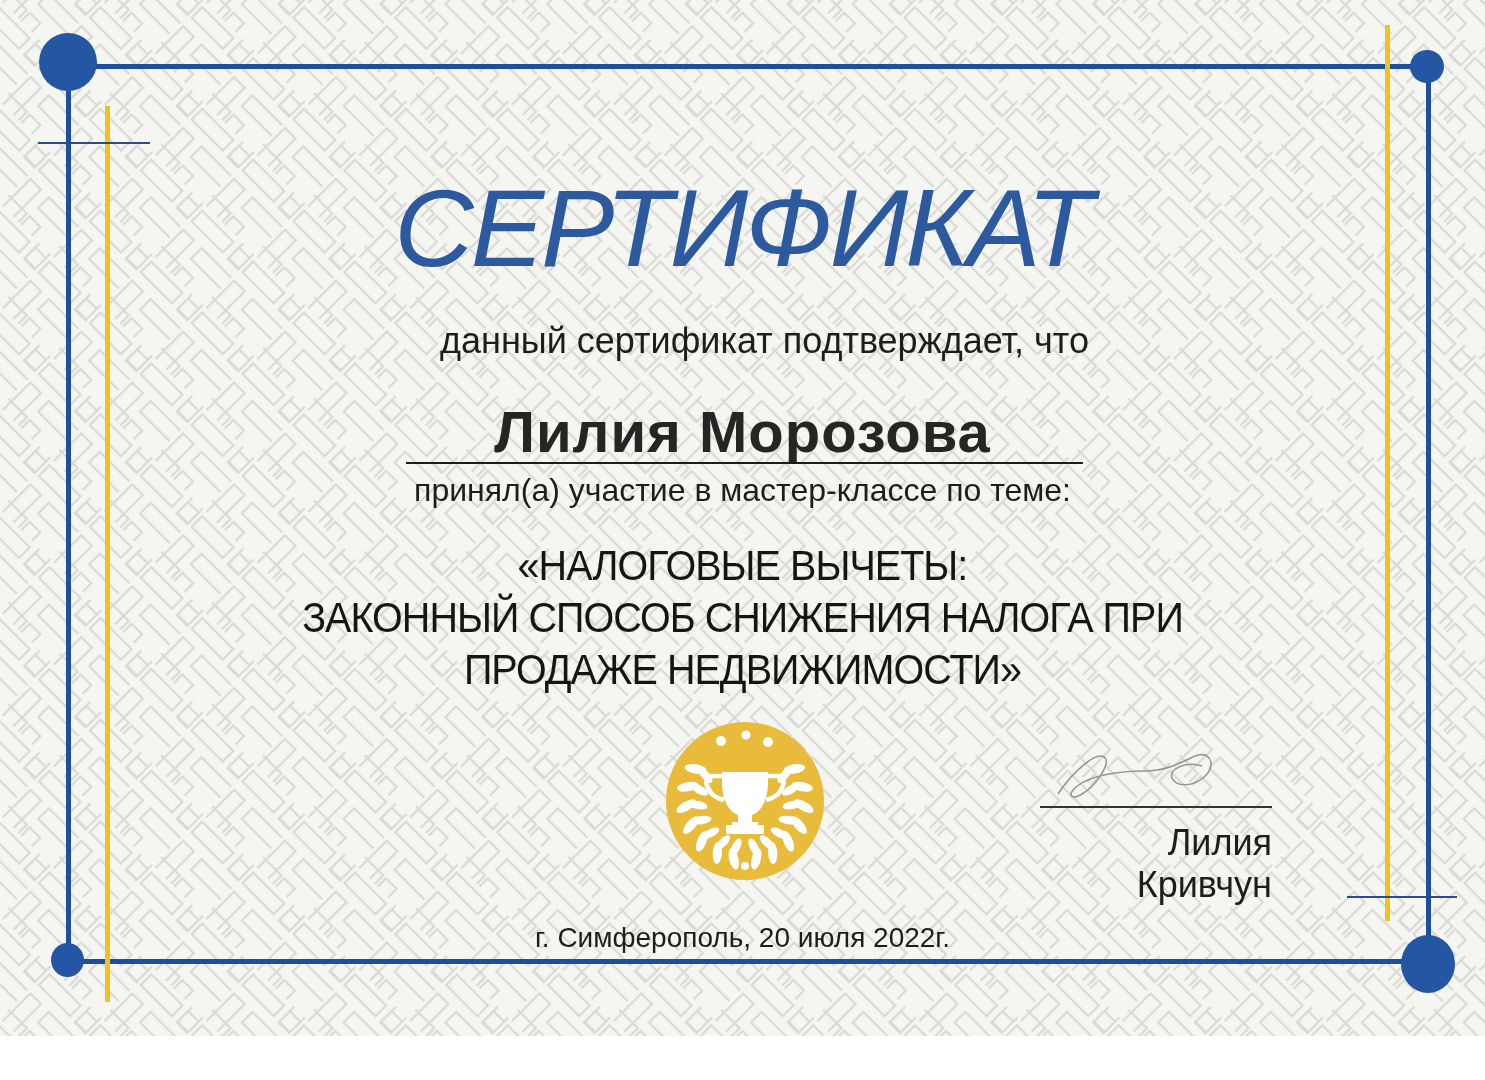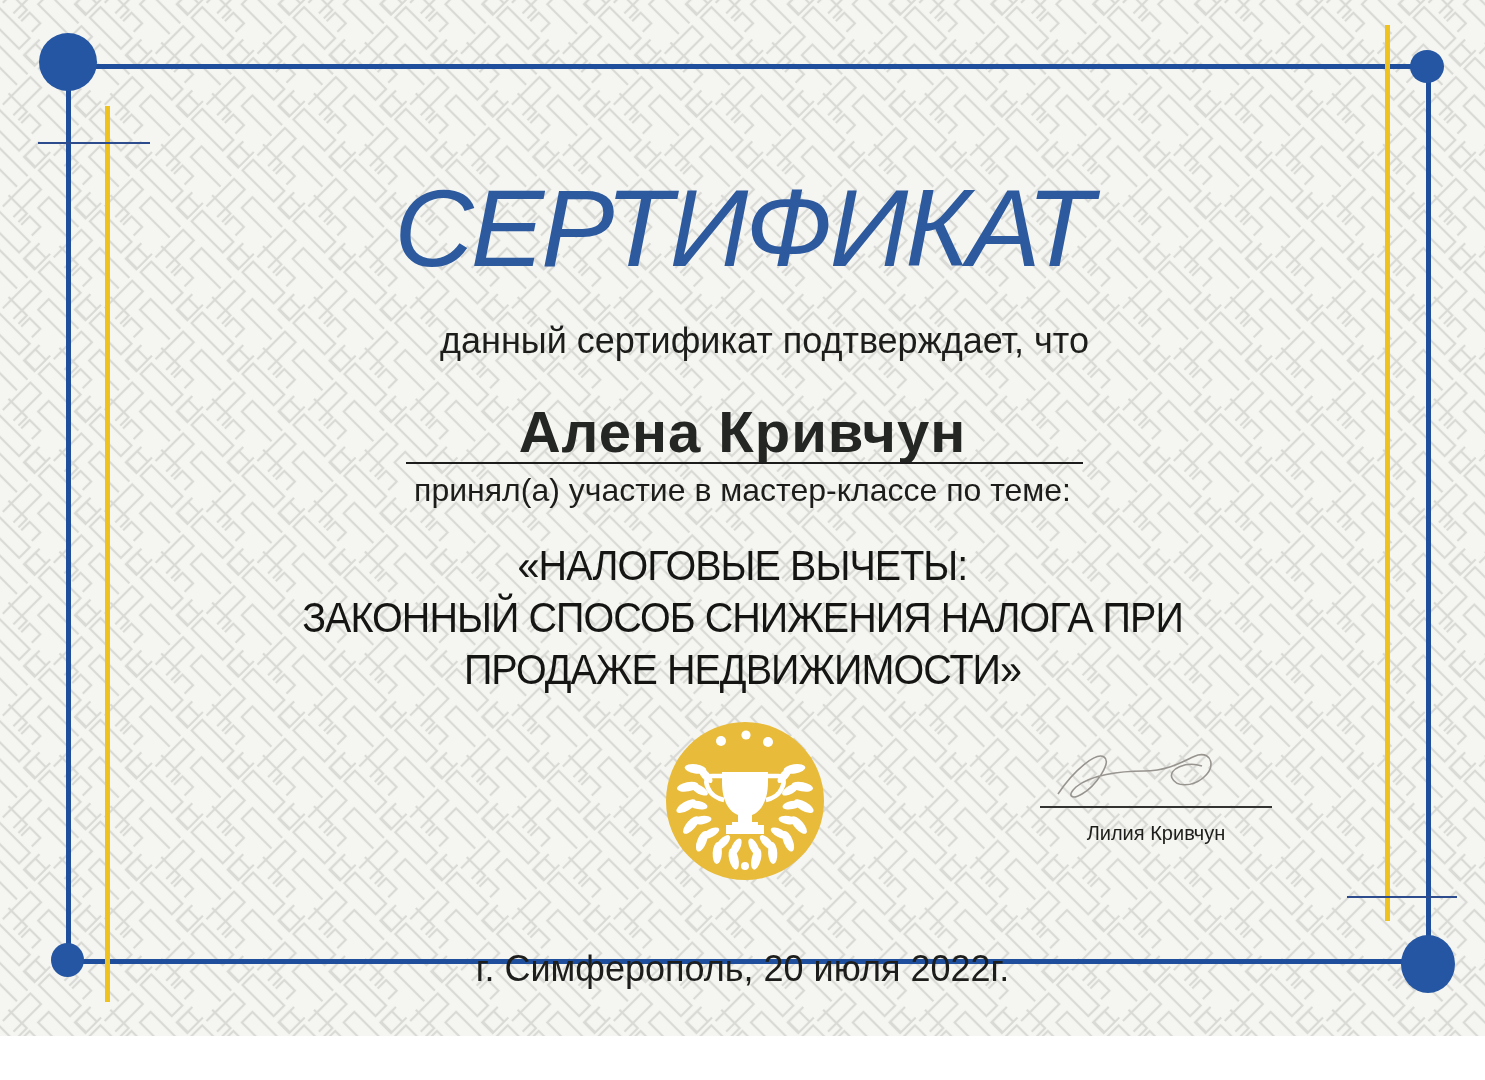--- a/index.html
+++ b/index.html
@@ -76,25 +76,25 @@
     letter-spacing: -1px;
     text-align: center;
   }
   .topic .topic-line { transform: scaleX(0.94); transform-origin: 50% 50%; }
 
   .badge { position: absolute; left: 665px; top: 722px; width: 160px; height: 160px; }
 
   .sig-block { position: absolute; left: 1040px; top: 742px; width: 232px; }
   .sig-scribble { position: absolute; left: 0; top: 0; width: 232px; height: 62px; }
   .sig-line { position: absolute; left: 0; top: 64px; width: 232px; height: 2px; background: #333331; }
-  .sig-name { position: absolute; left: 0; top: 80px; width: 232px; text-align: center; font-size: 20px; color: #1d1d1b; }
+  .sig-name { position: absolute; left: 0; top: 80px; width: 232px; text-align: right; font-size: 36px; color: #1d1d1b; }
 
   .footer-date {
-    top: 948px;
-    font-size: 36px;
+    top: 922px;
+    font-size: 28px;
     color: #1d1d1b;
   }
 </style>
 </head>
 <body>
 
 <div class="page">
 
   <svg class="bg-pattern" width="1485" height="1036" xmlns="http://www.w3.org/2000/svg">
     <defs>
@@ -130,21 +130,21 @@
 
   <div class="decor thin-blue thin-tl"></div>
   <div class="decor thin-blue thin-br"></div>
 
   <div class="content">
 
     <div class="centered cert-title">СЕРТИФИКАТ</div>
 
     <div class="centered cert-intro">данный сертификат подтверждает, что</div>
 
-    <div class="centered recipient">Алена Кривчун</div>
+    <div class="centered recipient">Лилия Морозова</div>
     <div class="name-underline"></div>
 
     <div class="centered participation">принял(а) участие в мастер-классе по теме:</div>
 
     <div class="centered topic">
       <div class="topic-line">«НАЛОГОВЫЕ ВЫЧЕТЫ:</div>
       <div class="topic-line">ЗАКОННЫЙ СПОСОБ СНИЖЕНИЯ НАЛОГА ПРИ</div>
       <div class="topic-line">ПРОДАЖЕ НЕДВИЖИМОСТИ»</div>
     </div>
 

